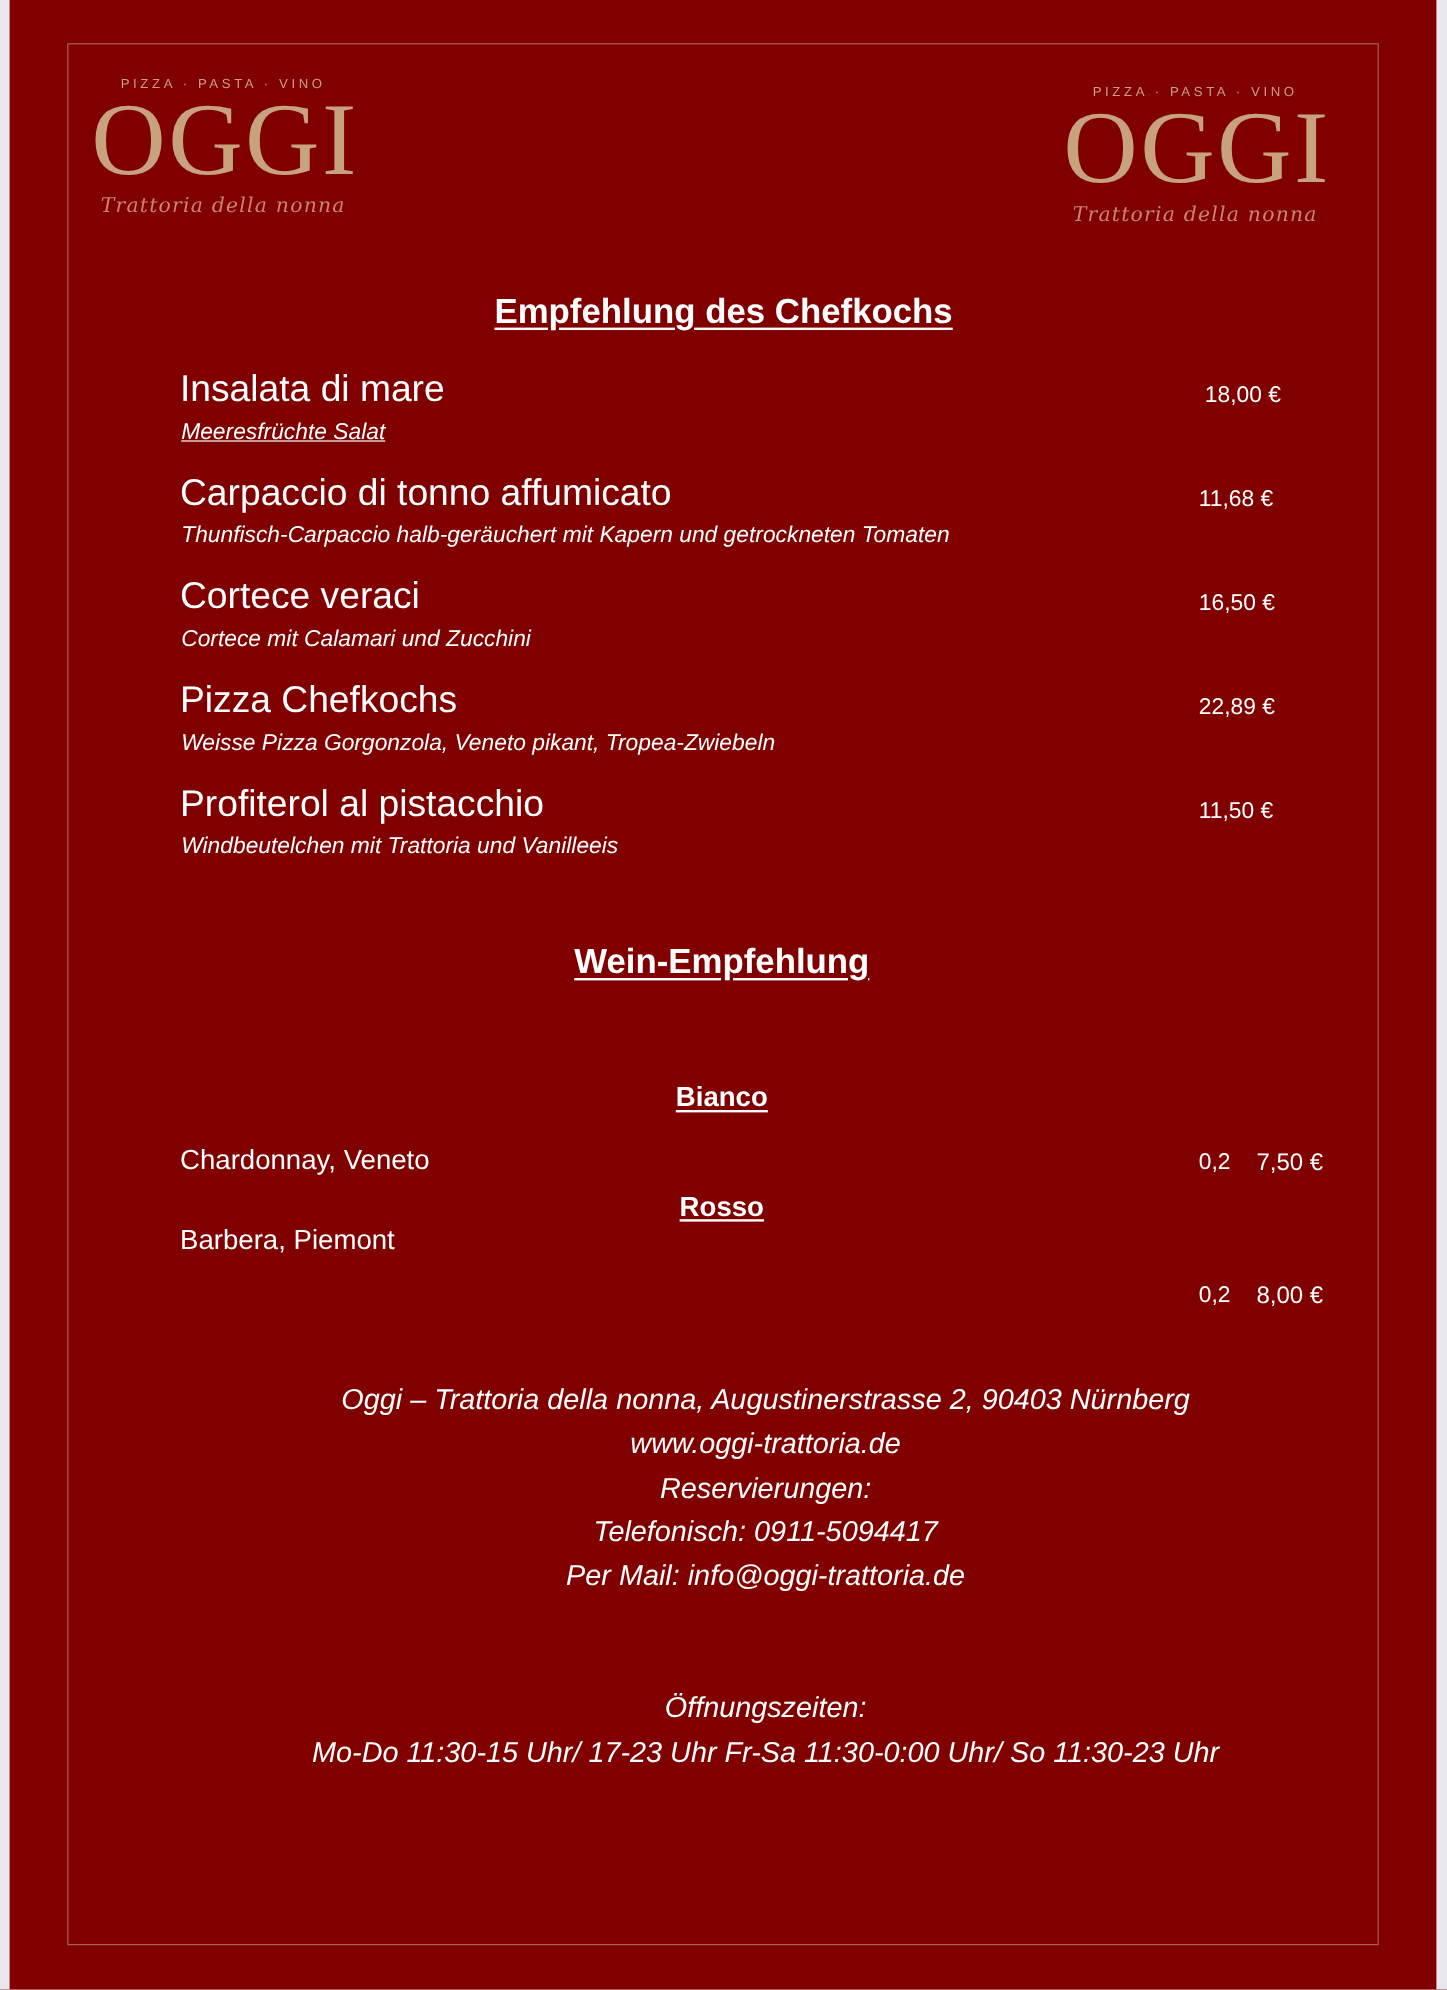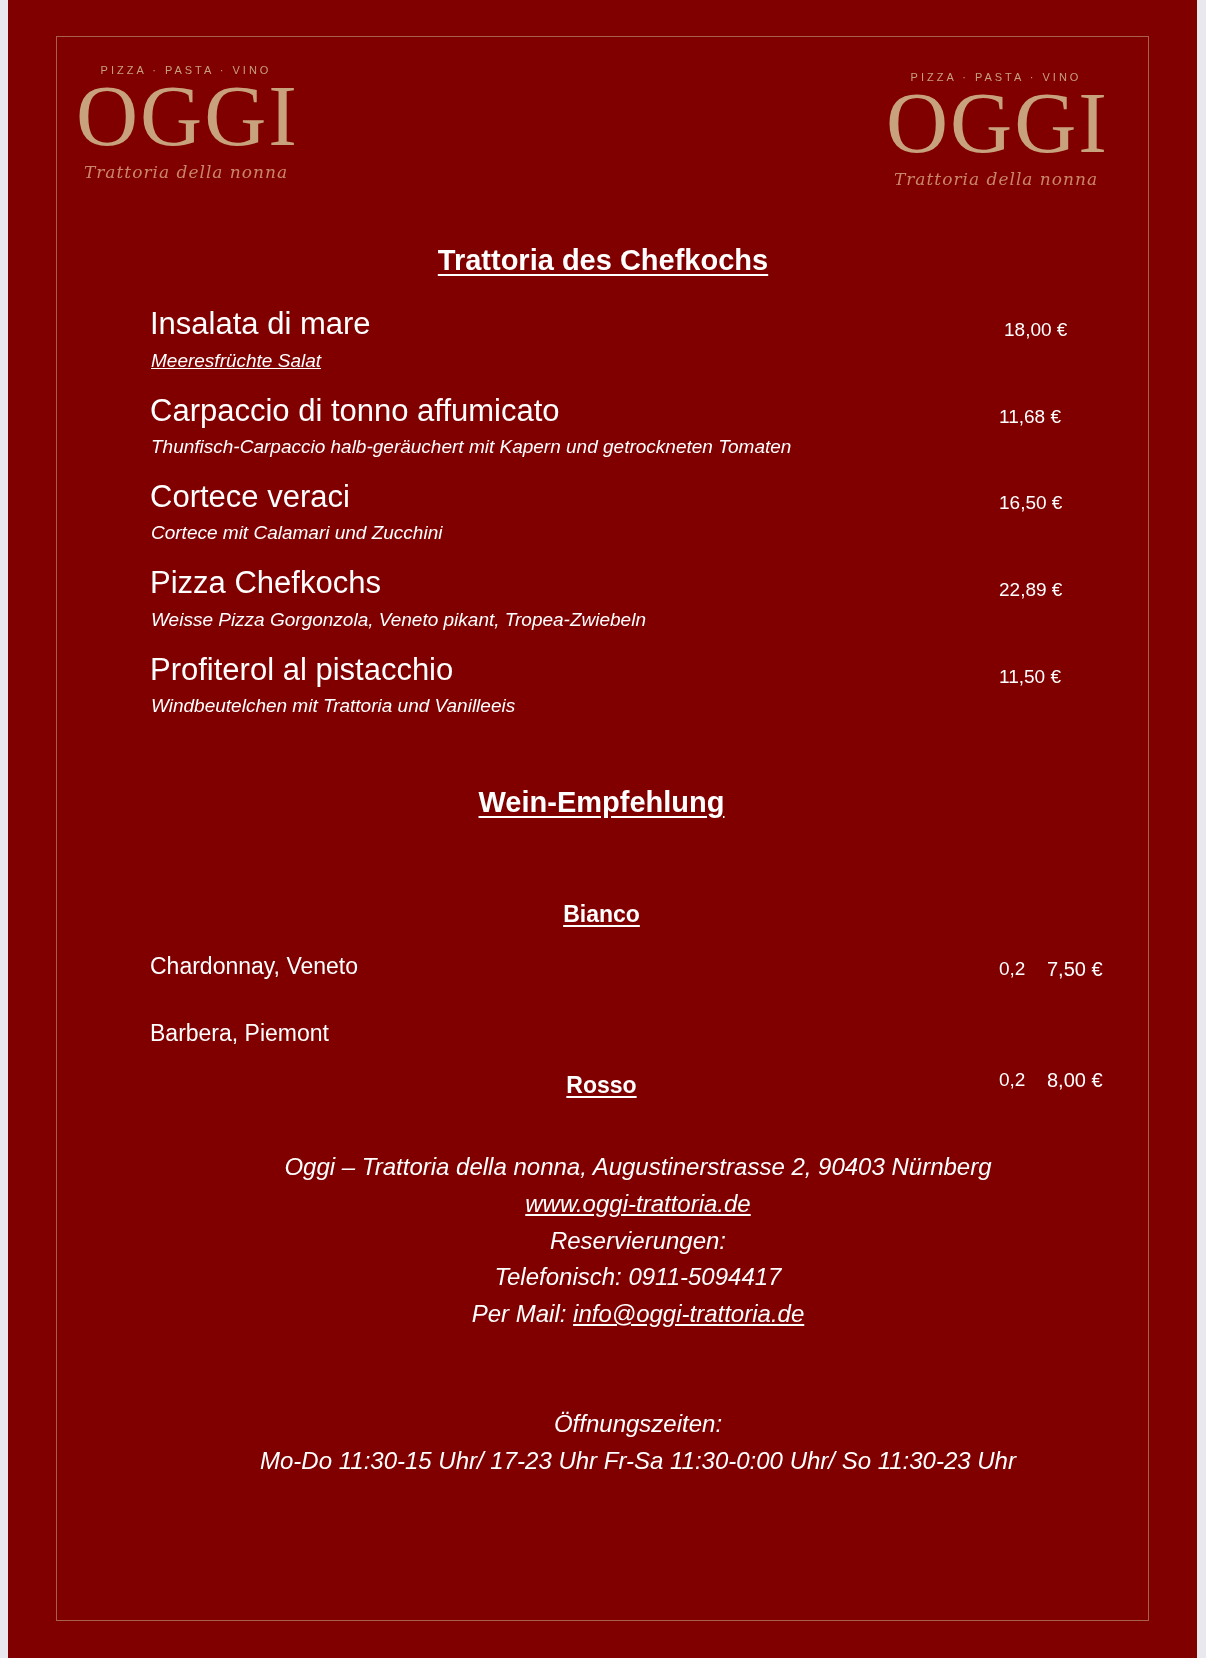--- a/index.html
+++ b/index.html
@@ -60,40 +60,40 @@
     }
     .wine {
       position: absolute; left: 150px; font-size: 23px; white-space: nowrap;
     }
     .wine-size { position: absolute; font-size: 19px; }
     .wine-price { position: absolute; font-size: 20px; }
     .footer-line {
       position: absolute; left: 0; width: 1276px; text-align: center;
       font-style: italic; font-size: 24px; white-space: nowrap;
     }
-    .footer-line a, .link { color: #ffffff; text-decoration: underline; }
+    .footer-line a, .link { color: #ffffff; }
   </style>
 </head>
 <body>
 
 <div class="page"></div>
 <div class="frame" style="left:56px;"></div>
 
 <div class="logo logo-left">
   <div class="tag">PIZZA · PASTA · VINO</div>
   <div class="brand">OGGI</div>
   <div class="sub">Trattoria della nonna</div>
 </div>
 <div class="logo logo-right">
   <div class="tag">PIZZA · PASTA · VINO</div>
   <div class="brand">OGGI</div>
   <div class="sub">Trattoria della nonna</div>
 </div>
 
-<div class="h1" style="top:244px;">Trattoria des Chefkochs</div>
+<div class="h1" style="top:244px;">Empfehlung des Chefkochs</div>
 
 <div>
   <div class="item-name" style="top:306px;">Insalata di mare</div>
   <div class="item-desc" style="top:350px;text-decoration:underline;">Meeresfrüchte Salat</div>
   <div class="price" style="left:1004px; top:319px;">18,00 €</div>
 </div>
 <div>
   <div class="item-name" style="top:393px;">Carpaccio di tonno affumicato</div>
   <div class="item-desc" style="top:436px;">Thunfisch-Carpaccio halb-geräuchert mit Kapern und getrockneten Tomaten</div>
   <div class="price" style="left:999px; top:406px;">11,68 €</div>
@@ -116,21 +116,21 @@
 
 <div class="h1" style="top:786px; width:1203px;">Wein-Empfehlung</div>
 
 <div class="sub-h" style="top:901px;">Bianco</div>
 <div>
   <div class="wine" style="top:953px;">Chardonnay, Veneto</div>
   <div class="wine-size" style="left:999px; top:958px;">0,2</div>
   <div class="wine-price" style="left:1047px; top:958px;">7,50 €</div>
 </div>
 
-<div class="sub-h" style="top:1072px;">Rosso</div>
+<div class="sub-h" style="top:992px;">Rosso</div>
 <div>
   <div class="wine" style="top:1020px;">Barbera, Piemont</div>
   <div class="wine-size" style="left:999px; top:1069px;">0,2</div>
   <div class="wine-price" style="left:1047px; top:1069px;">8,00 €</div>
 </div>
 
 <div class="footer-line" style="top:1153px; width:1276px;">Oggi – Trattoria della nonna, Augustinerstrasse 2, 90403 Nürnberg</div>
 <div class="footer-line" style="top:1190px;">
   <a class="link">www.oggi-trattoria.de</a>
 </div>

